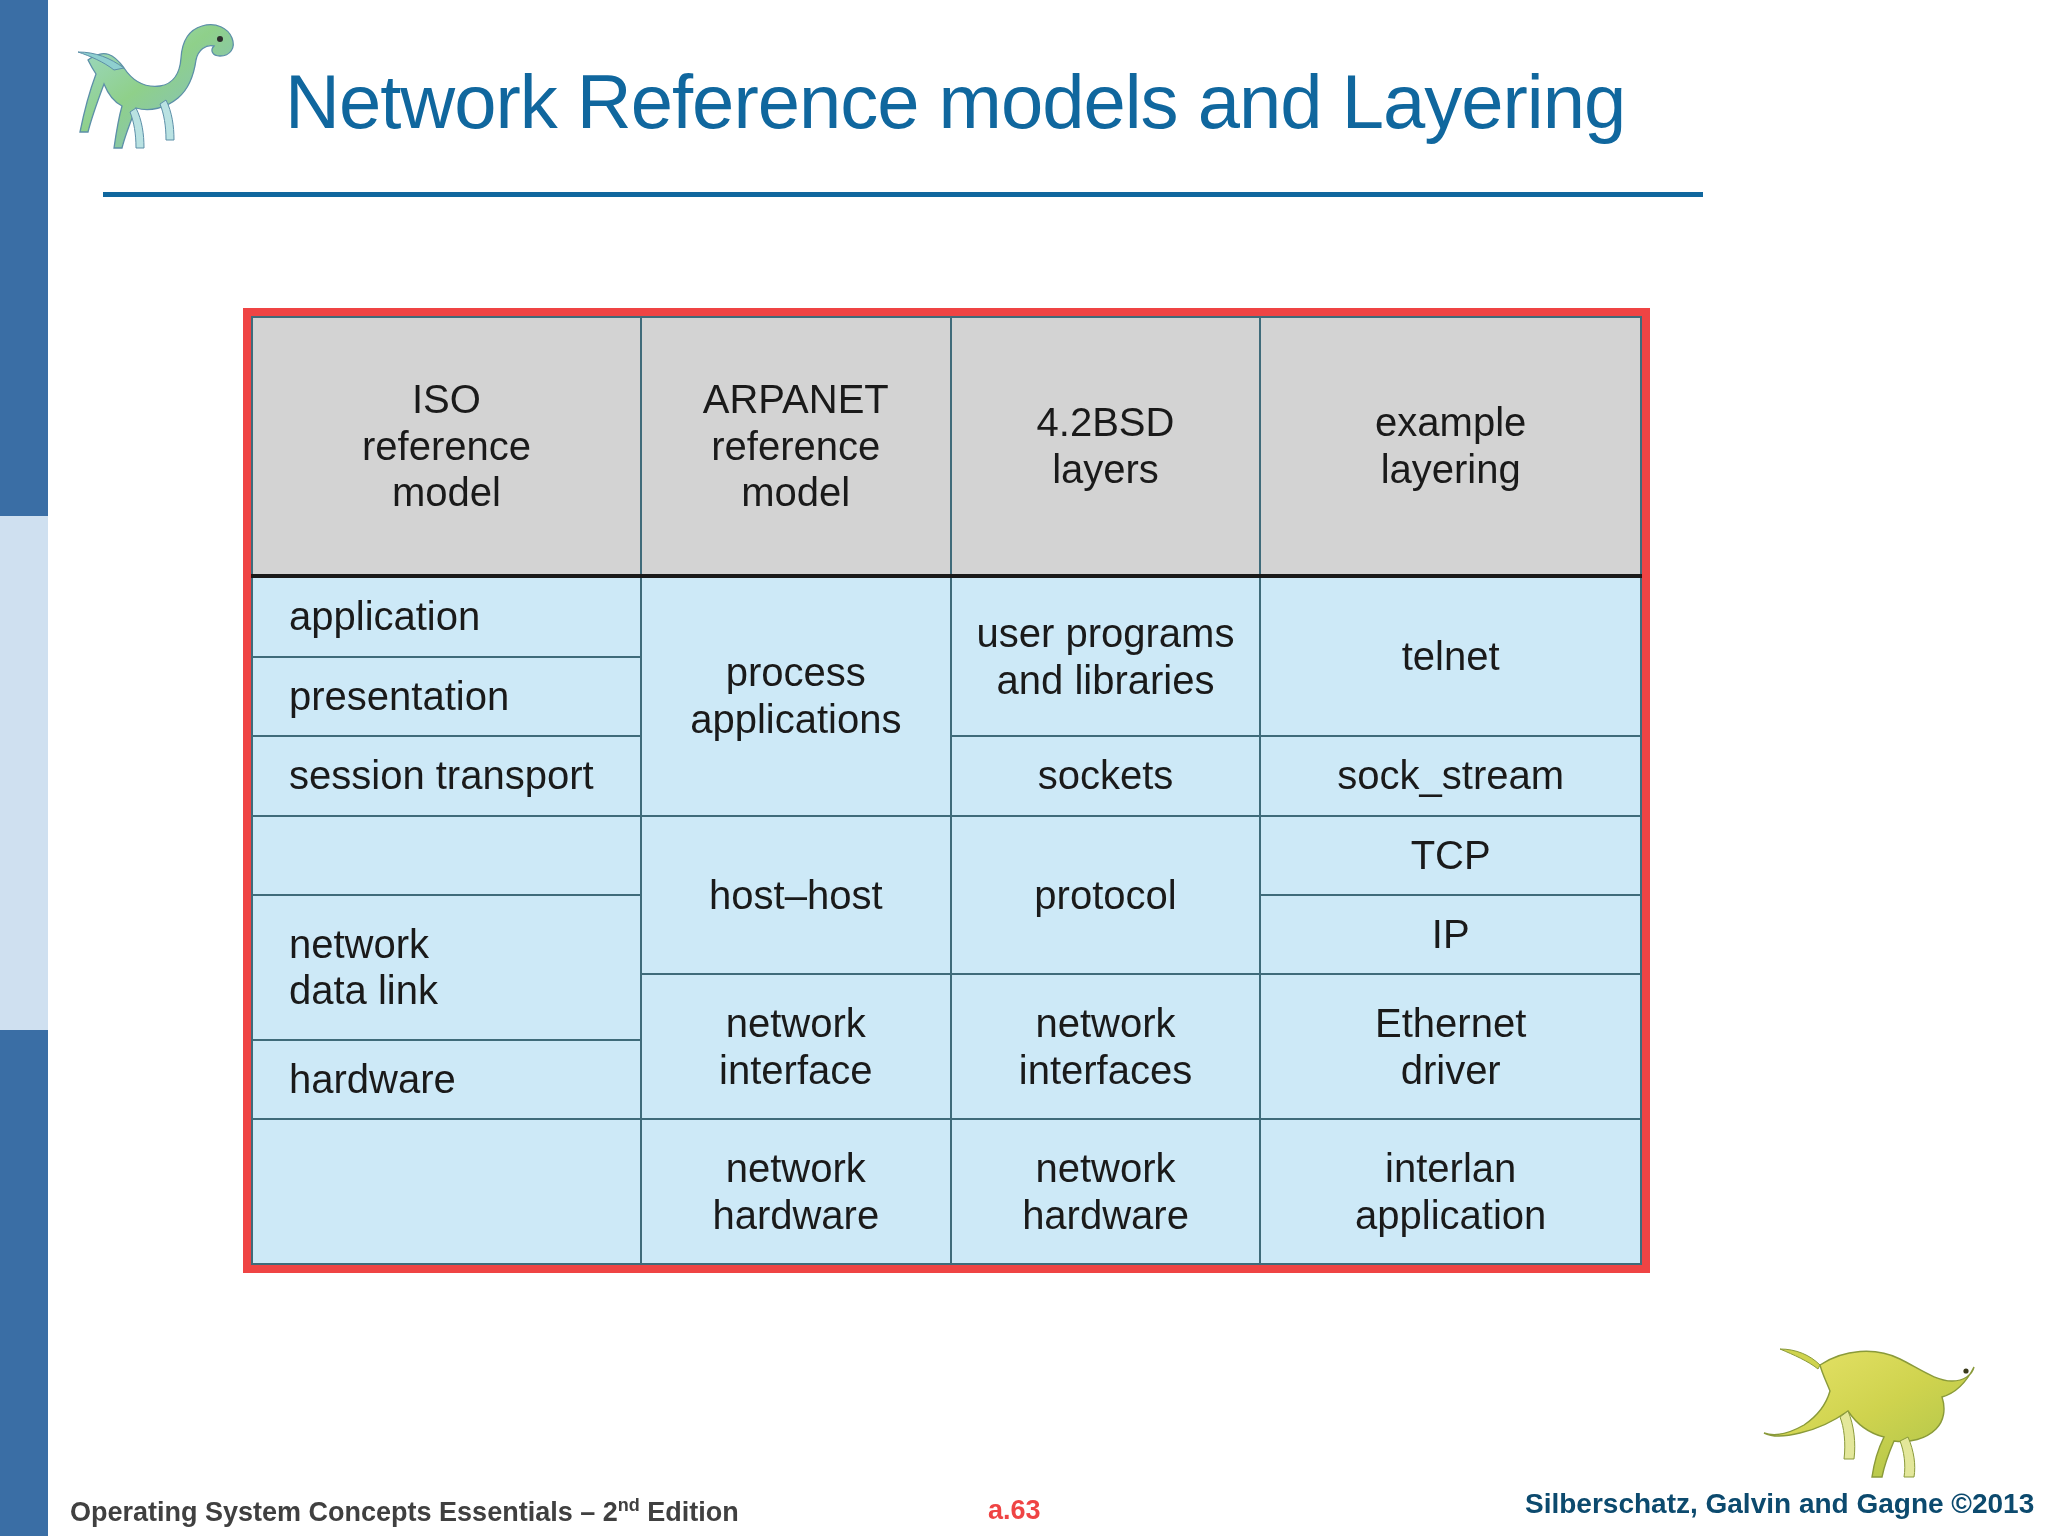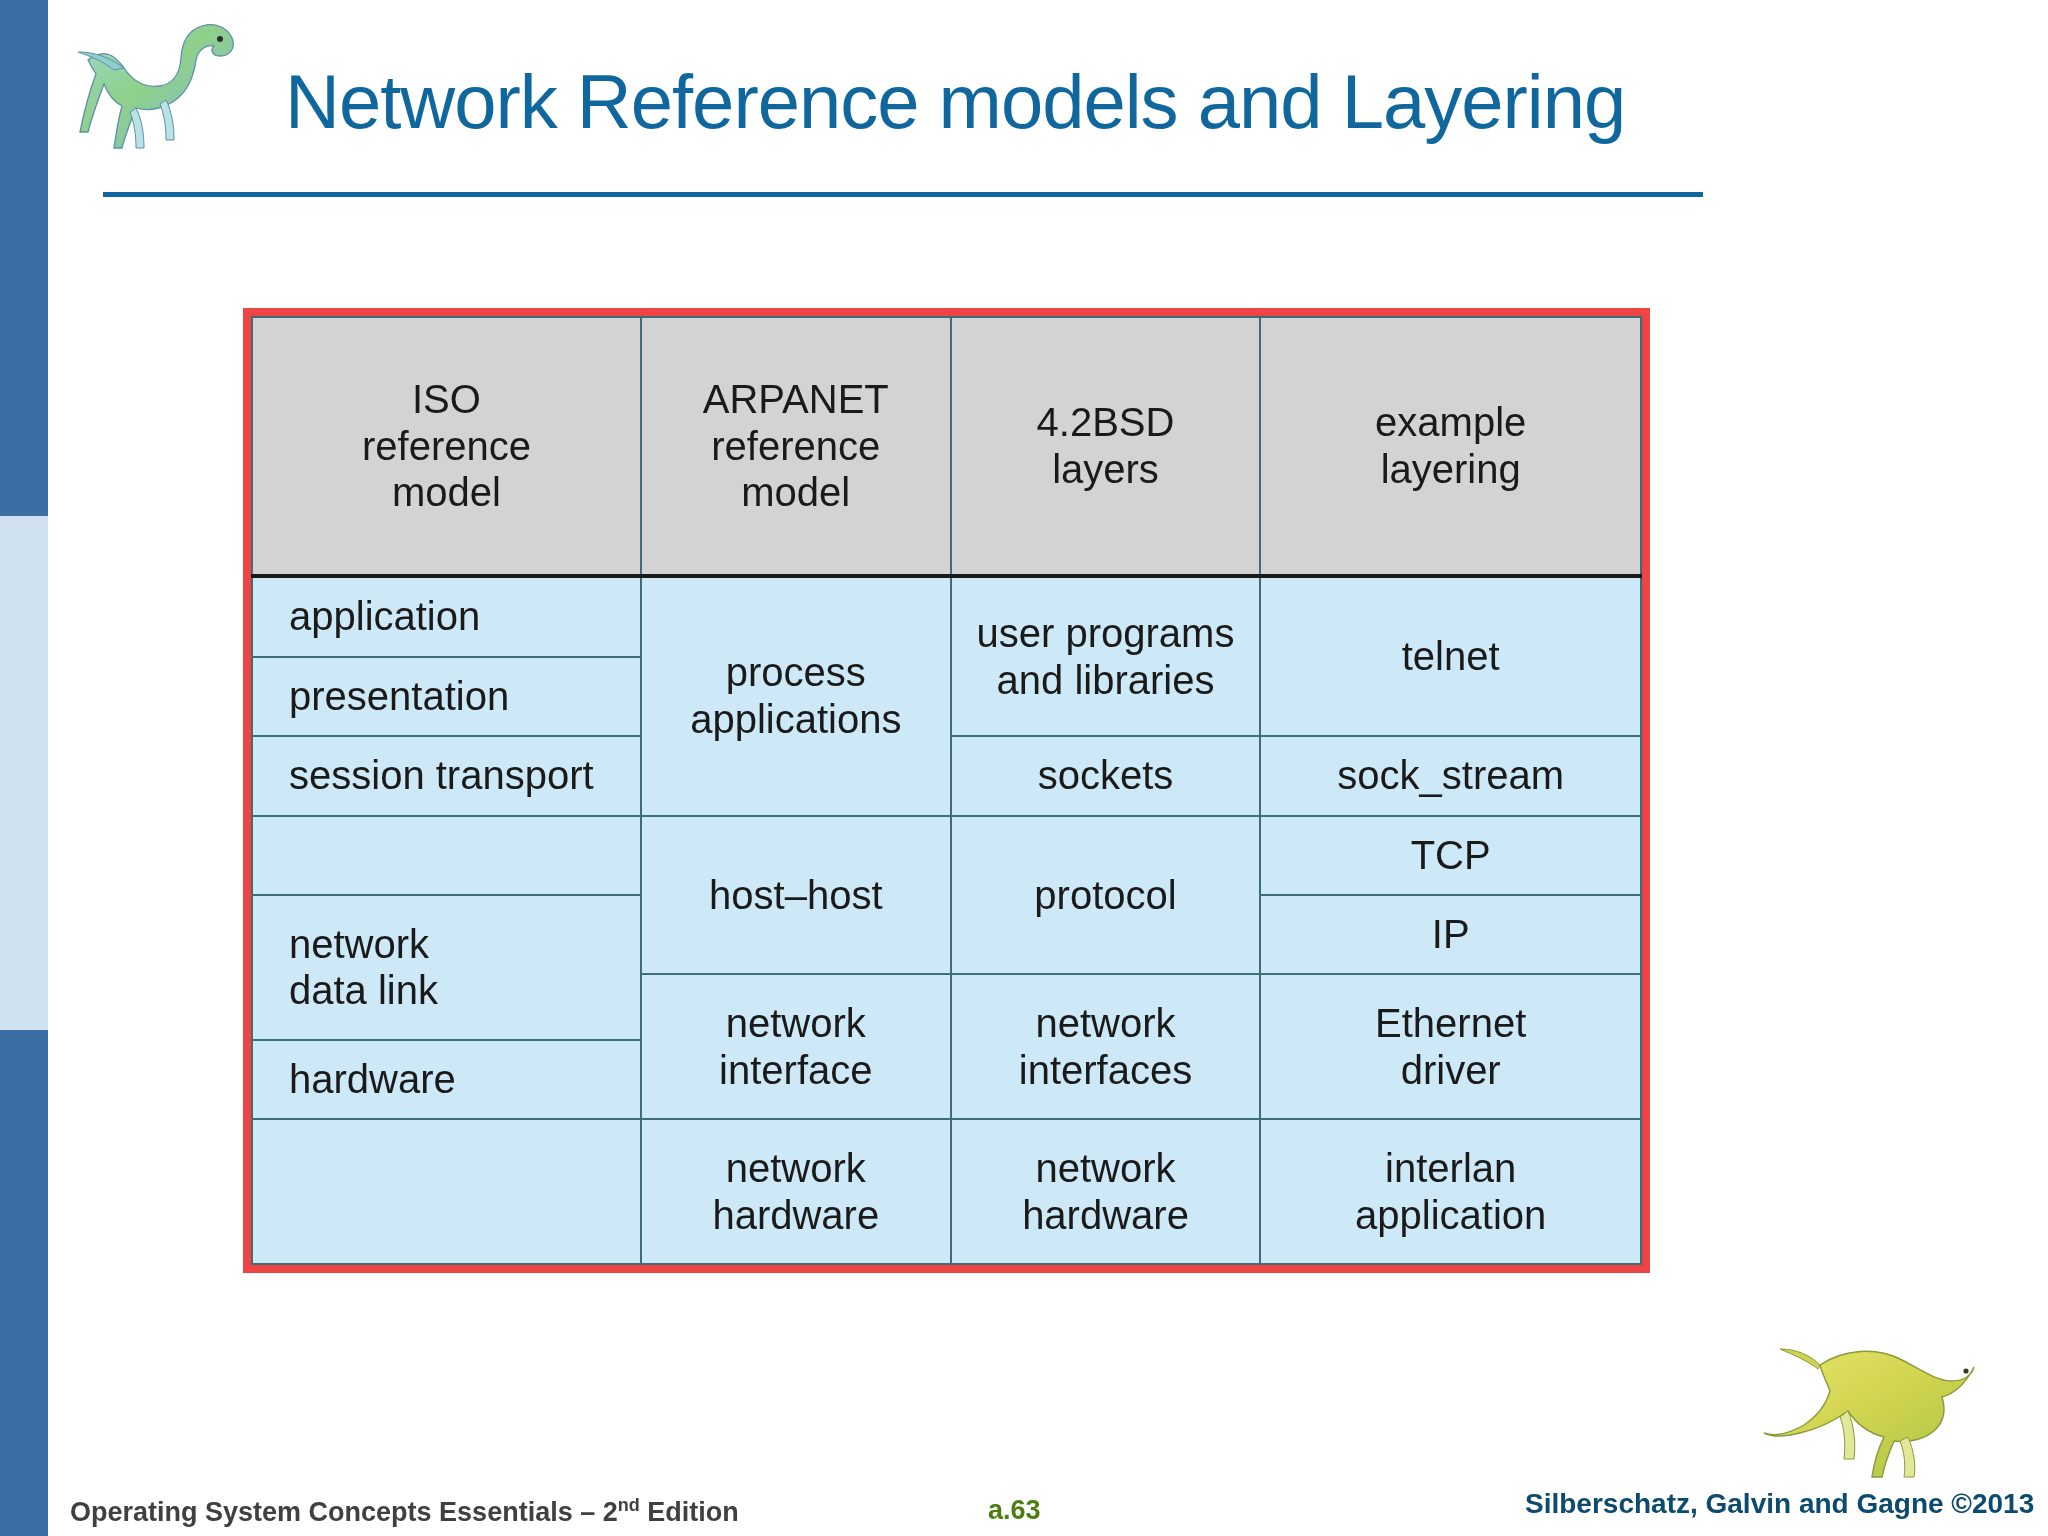--- a/index.html
+++ b/index.html
@@ -130,21 +130,21 @@
   .footer-left sup {
     font-size: 18px;
     vertical-align: super;
   }
   .footer-center {
     position: absolute;
     left: 988px;
     top: 1495px;
     font-size: 27px;
     font-weight: bold;
-    color: #4d7c0f;
+    color: #ef4444;
   }
   .footer-right {
     position: absolute;
     left: 1525px;
     top: 1488px;
     font-size: 28px;
     font-weight: bold;
     color: #0c4a6e;
     white-space: nowrap;
     text-align: center;

